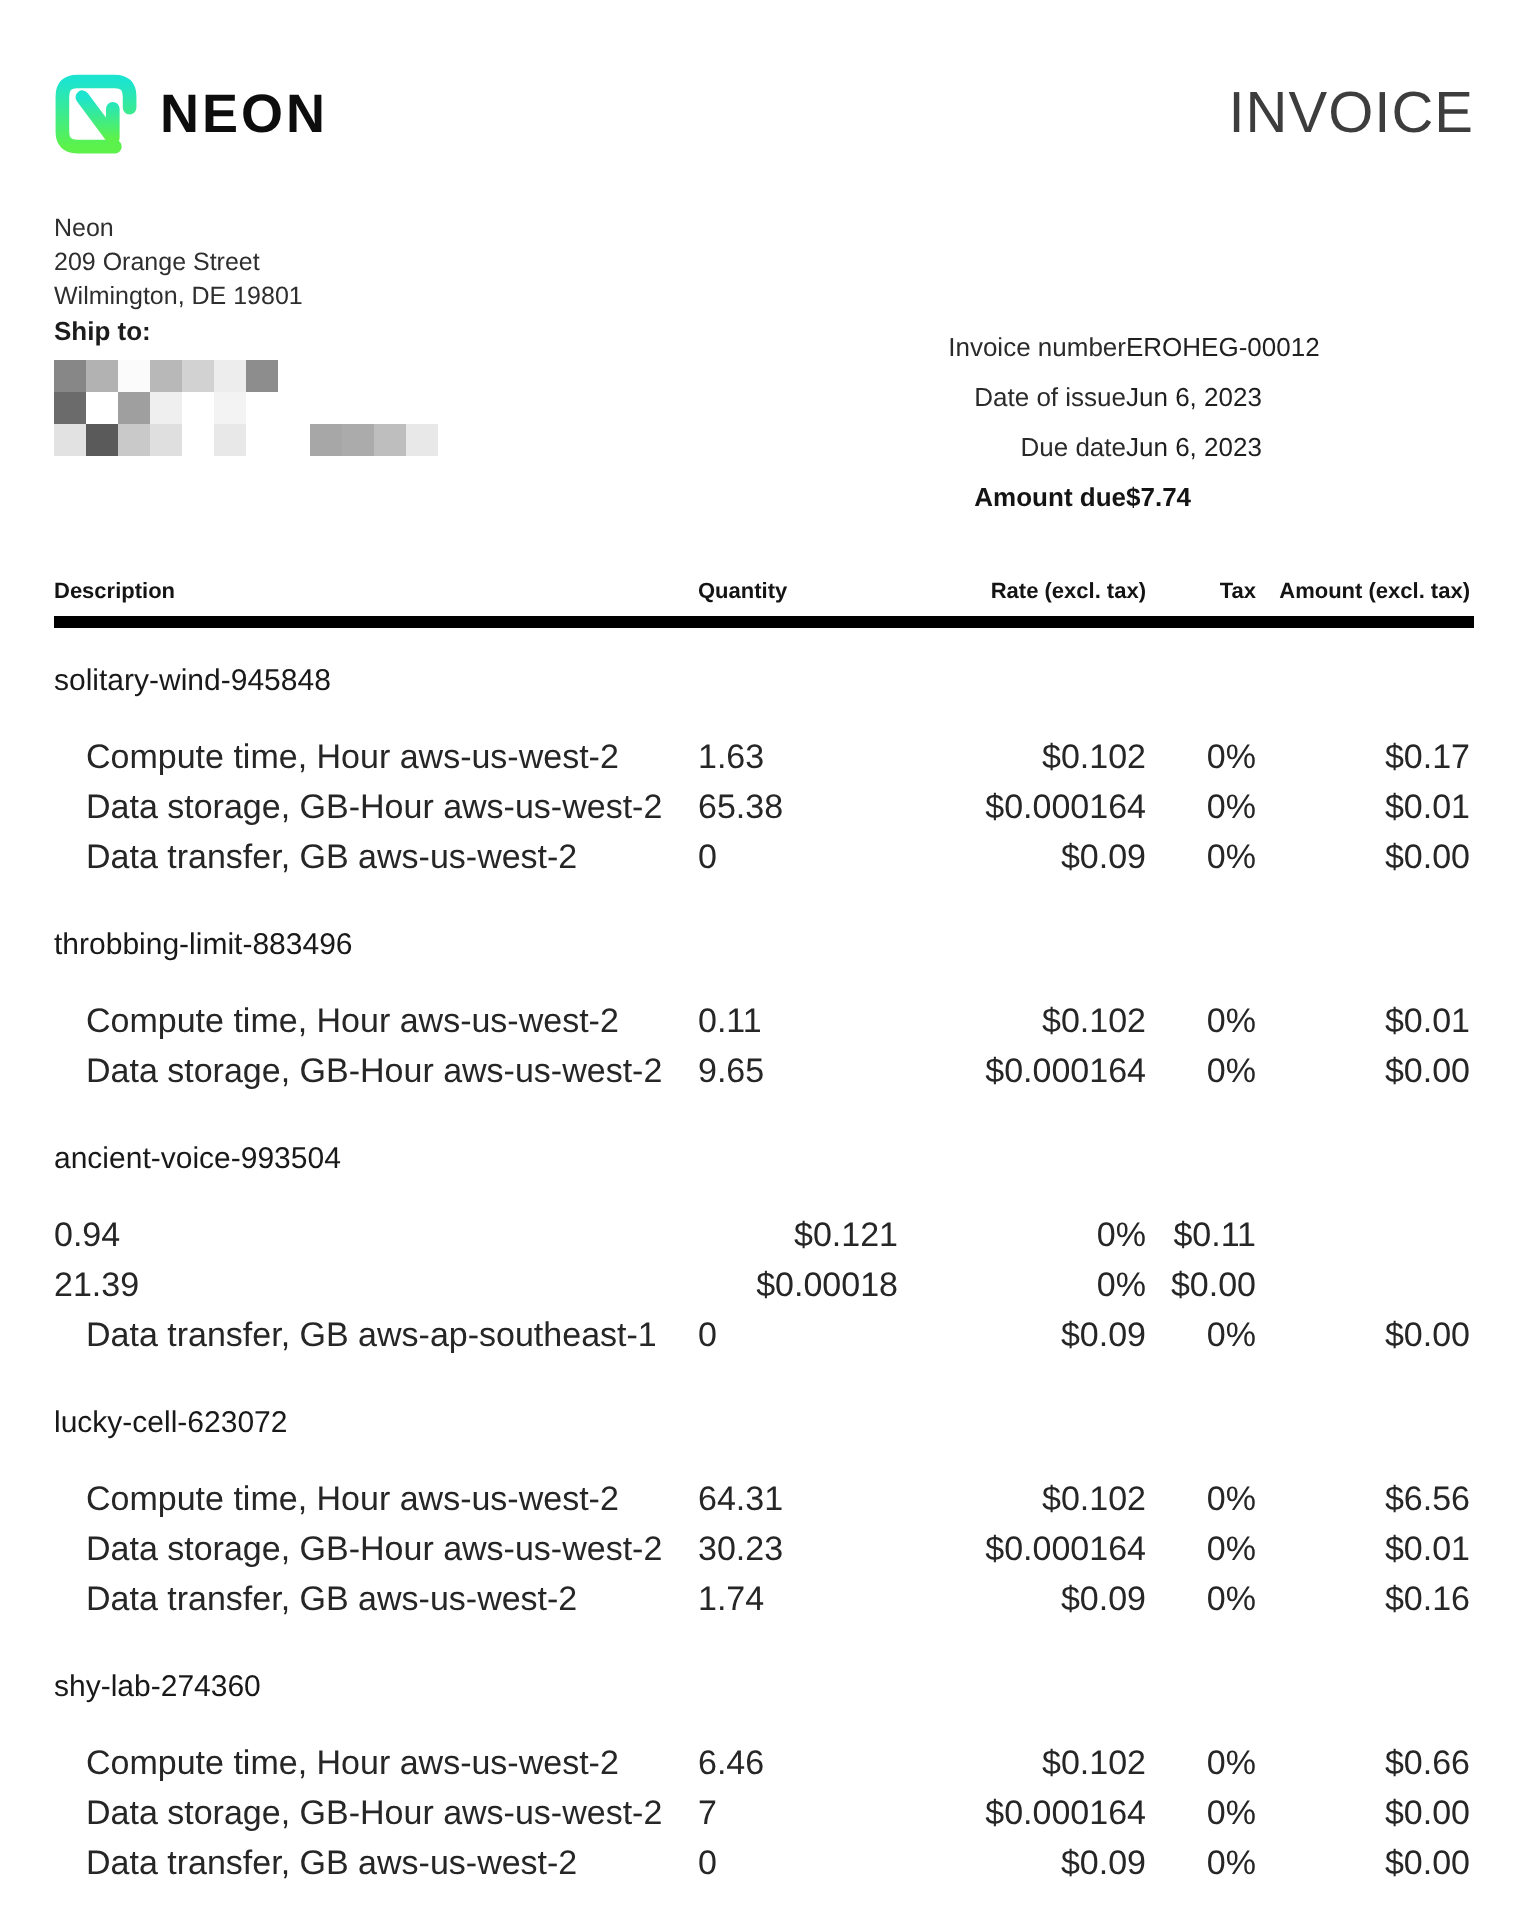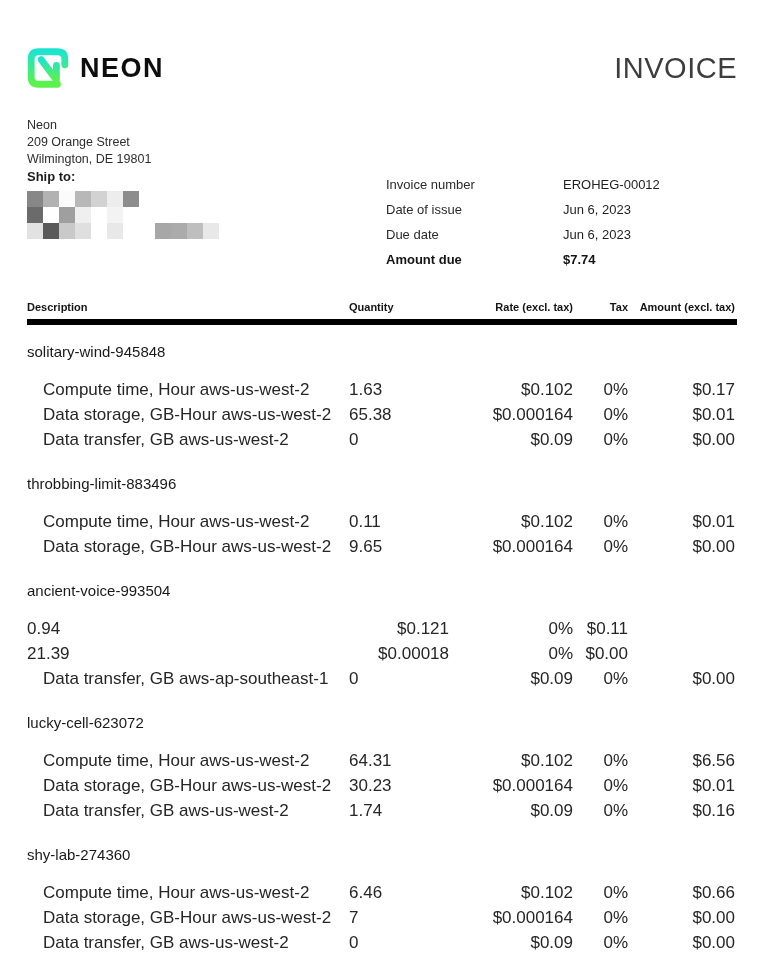--- a/index.html
+++ b/index.html
@@ -3,21 +3,21 @@
 <meta charset="utf-8">
 <style>
   * { margin: 0; padding: 0; box-sizing: border-box; }
   html, body { background: #ffffff; }
   body {
     width: 764px; height: 954px;
     font-family: "Liberation Sans", "DejaVu Sans", sans-serif;
     color: #262626;
     overflow: hidden;
   }
-  .page { width: 764px; height: 954px; padding: 17px 27px; background: #fff; }
+  .page { width: 764px; height: 954px; padding: 6px 27px; background: #fff; }
 
   
   .top-bar {
     padding-top: 28px;
     display: flex; justify-content: space-between; align-items: center;
     height: 74px;
   }
   .logo-lockup { display: flex; align-items: center; gap: 11px; }
   .logo-mark { width: 42px; height: 42px; display: block; }
   .wordmark {
@@ -33,21 +33,21 @@
   .company-address { margin-top: 26px; font-size: 12.5px; line-height: 17px; color: #2e2e2e; }
 
   
   .mid-section { margin-top: 1px; display: flex; }
   .ship-to-col { width: 359px; }
   .ship-to-label { font-size: 13px; font-weight: 600; color: #1c1c1c; height: 18px; }
   .mosaic { margin-top: 4px; }
   .mosaic-row { display: flex; height: 16px; }
   .mosaic-cell { width: 16px; height: 16px; }
 
-  .meta-col { padding-top: 8px; flex: 1; }
+  .meta-col { padding-top: 8px; flex: 1; text-align: right; }
   .meta-row { display: flex; height: 25px; align-items: flex-start; font-size: 13px; }
   .meta-label { width: 177px; color: #2a2a2a; }
   .meta-value { color: #1f1f1f; }
   .meta-row.bold .meta-label, .meta-row.bold .meta-value { font-weight: 700; color: #141414; }
 
   
   .items-table { margin-top: 24px; }
   .thead {
     display: grid;
     grid-template-columns: 322px 100px 124px 55px 107px;

